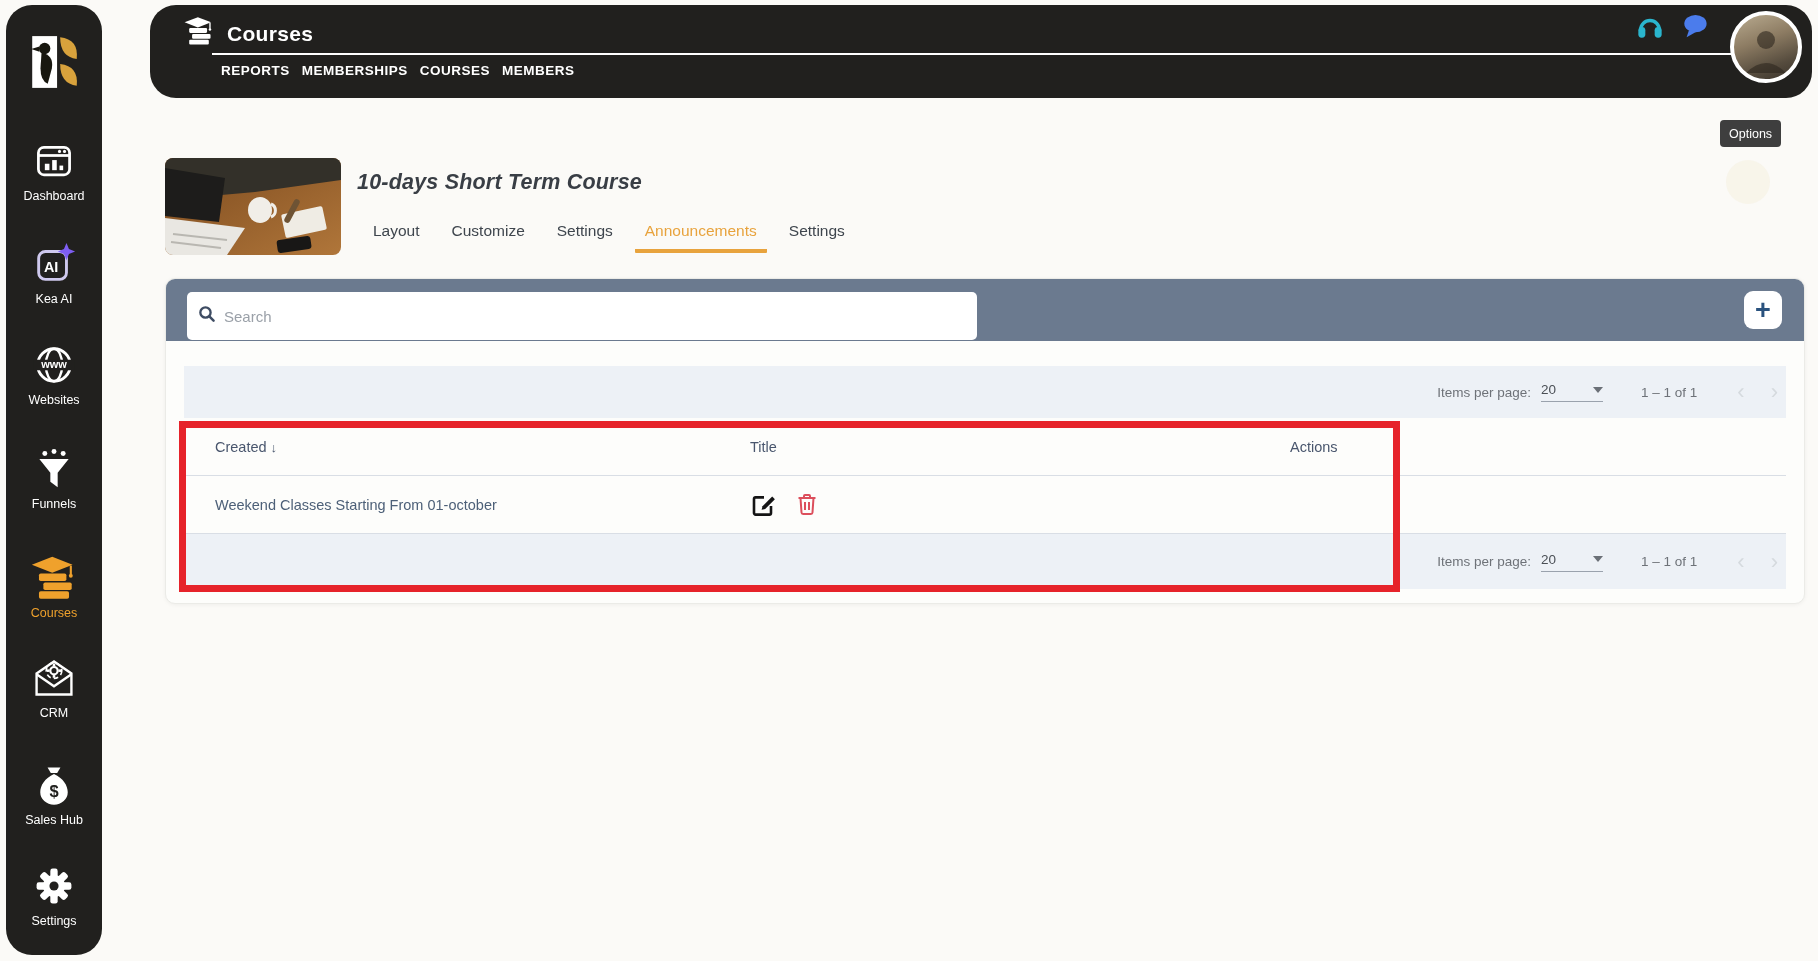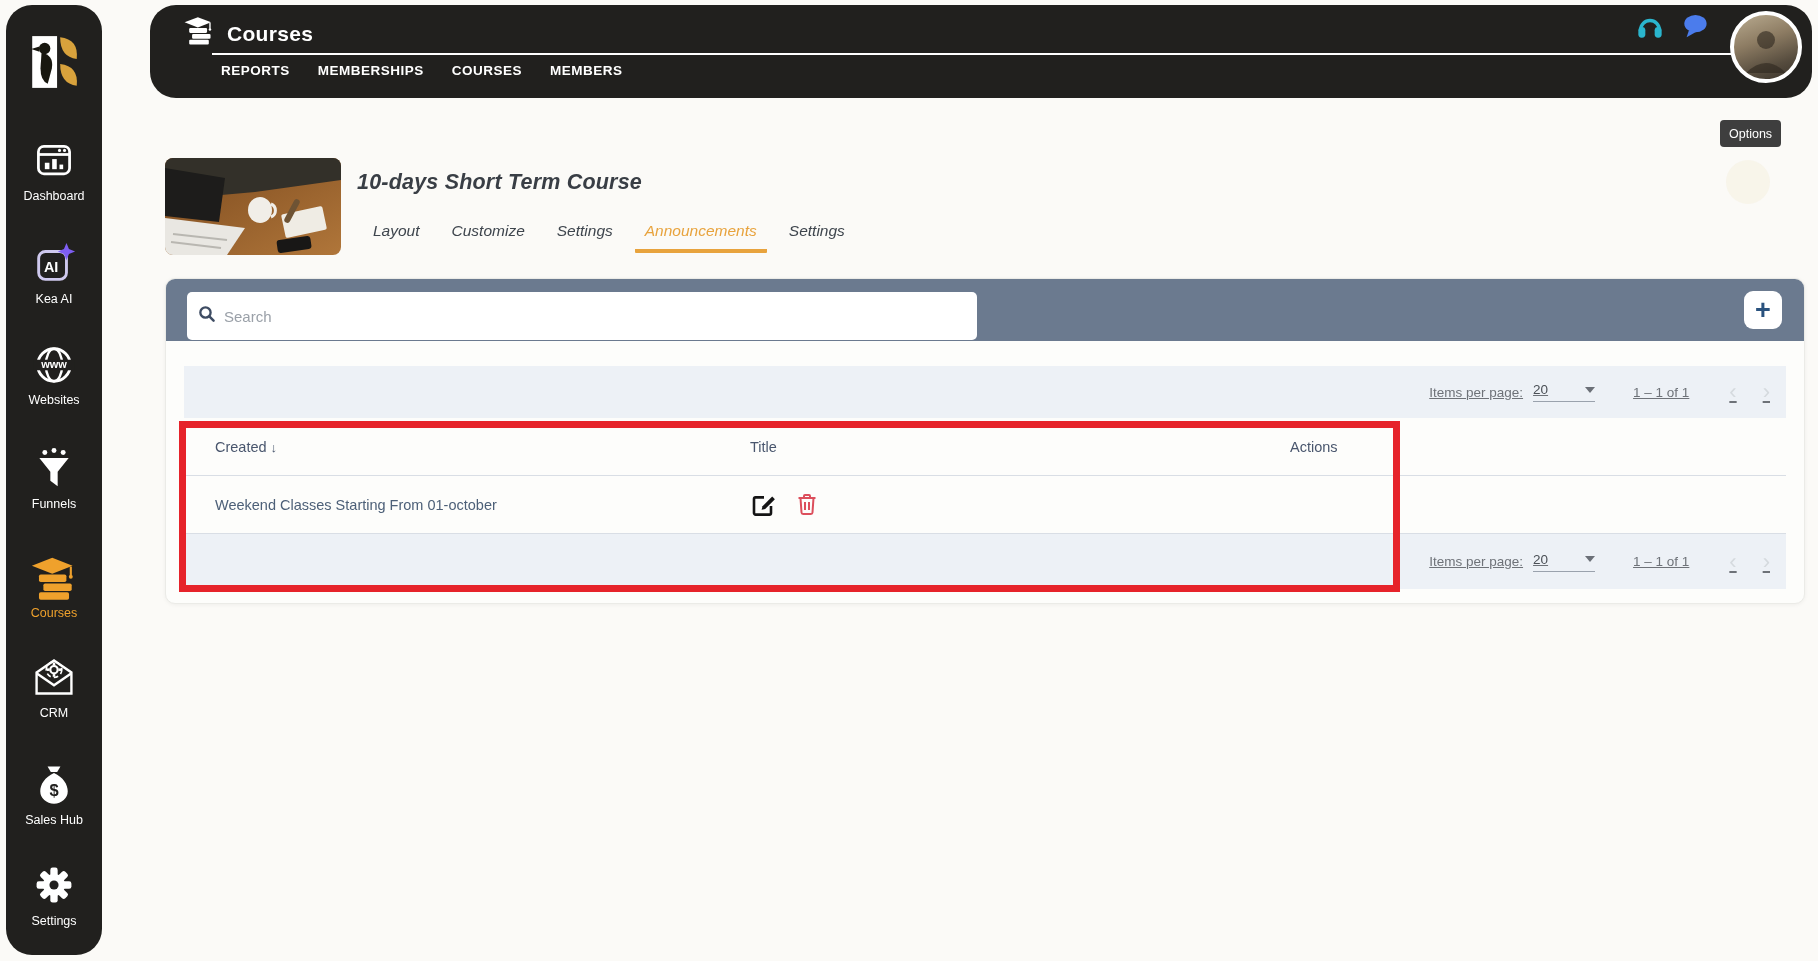--- a/index.html
+++ b/index.html
@@ -6,30 +6,30 @@
   html,body { background:#f3f1ee; }
   body { font-family:"Liberation Sans", sans-serif; }
   .screen { position:relative; width:1818px; height:961px; background:#fbfaf7; overflow:hidden; }
 
   
   .sidebar { position:absolute; left:6px; top:5px; width:96px; height:950px;
              background:#21201e; border-radius:26px; }
   .logo { position:absolute; left:20px; top:28px; width:58px; height:58px; }
   .side-item { position:absolute; left:0; width:96px; display:flex; flex-direction:column;
                align-items:center; gap:5px; color:#fff; font-size:12.5px; cursor:pointer; }
-  .side-item .ic { width:46px; height:46px; display:flex; align-items:flex-start; justify-content:center;text-decoration:underline; }
+  .side-item .ic { width:46px; height:46px; display:flex; align-items:center; justify-content:center;text-decoration:underline; }
   .side-item.active { color:#efa12c; }
 
   
   .topbar { position:absolute; left:150px; top:5px; width:1662px; height:93px;
             background:#21201e; border-radius:26px; color:#fff; }
   .tb-title { position:absolute; left:34px; top:11px; display:flex; align-items:center; gap:13px;
               font-size:21px; font-weight:700; letter-spacing:.3px; }
   .tb-divider { position:absolute; left:62px; top:48px; width:1528px; height:2px; background:#fff; }
-  .tb-nav { position:absolute; left:71px; top:58px; display:flex; gap:28px; }
+  .tb-nav { position:absolute; left:71px; top:58px; display:flex; gap:12px; }
   .tb-nav .nav-item { font-size:13.5px; font-weight:700; letter-spacing:.5px; cursor:pointer; }
   .tb-icons { position:absolute; left:1486px; top:8px; display:flex; gap:18px; align-items:center; }
   .tb-iconbtn { width:28px; height:28px; cursor:pointer; }
   .avatar { position:absolute; left:1580px; top:6px; width:72px; height:72px; border-radius:50%;
             border:4px solid #fff; overflow:hidden; cursor:pointer;
             background:linear-gradient(160deg,#b9ab90 0%,#8d7c63 40%,#564c3e 75%,#3a332b 100%); }
   .avatar svg { width:100%; height:100%; }
 
   
   .tooltip { position:absolute; left:1720px; top:120px; min-width:60px; height:27px; padding:0 9px;
@@ -37,40 +37,40 @@
              display:flex; align-items:center; justify-content:center; z-index:30; }
   .options-fab { position:absolute; left:1726px; top:160px; width:44px; height:44px;
                  border-radius:50%; background:#f7f3e7; opacity:.85; cursor:pointer; }
 
   
   .course-thumb { position:absolute; left:165px; top:158px; width:176px; height:97px;
                   border-radius:8px; overflow:hidden; }
   .course-title { position:absolute; left:357px; top:170px; font-size:21.5px; font-weight:700;
                   color:#393e45; letter-spacing:.2px;font-style:italic; }
   .course-tabs { position:absolute; left:373px; top:222px; display:flex; gap:32px; }
-  .tab { font-size:15.5px; color:#3e454d; padding-bottom:9px; cursor:pointer;font-style:italic; }
+  .tab { font-size:15.5px; color:#3e454d; padding-bottom:9px; cursor:pointer; }
   .tab.active { color:#e8a33d; padding-left:10px; padding-right:10px; margin-left:-10px;
                 margin-right:-10px; border-bottom:4px solid #e8a33d; border-radius:1px; }
 
   
   .card { position:absolute; left:165px; top:278px; width:1640px; height:326px;
           background:#fdfdfb; border:1px solid #ebebe7; border-radius:10px;
           box-shadow:0 1px 4px rgba(0,0,0,.05); }
   .toolbar { position:relative; height:62px; background:#6b7a8f; border-radius:9px 9px 0 0; }
   .search-box { position:absolute; left:21px; top:13px; width:790px; height:48px; background:#fff;
                 border-radius:5px; display:flex; align-items:center; padding:0 11px; gap:8px; }
   .search-box input { flex:1; border:none; outline:none; background:transparent; font-size:15px;
                       color:#333; font-family:"Liberation Sans",sans-serif; }
   .search-box input::placeholder { color:#9aa0a8; }
   .add-btn { position:absolute; right:22px; top:12px; width:38px; height:38px; background:#fff;
              border:none; border-radius:9px; color:#2a527e; font-size:27px; font-weight:600;
              line-height:34px; cursor:pointer; }
 
   .pagi { margin:0 18px; background:#edf1f6; display:flex; align-items:center;
-          justify-content:flex-end; padding-right:16px; color:#6e7278; font-size:13.5px;text-decoration:underline; }
+          justify-content:flex-end; padding-right:8px; color:#6e7278; font-size:13.5px; }
   .pagi.top { margin-top:25px; height:52px; }
   .pagi.bottom { height:55px; }
   .pagi .select { margin-left:10px; width:62px; display:flex; align-items:center;
                   justify-content:space-between; border-bottom:1px solid #9aa2ad;
                   padding-bottom:4px; color:#4a4f55; cursor:pointer; }
   .caret { width:0; height:0; border-left:5px solid transparent; border-right:5px solid transparent;
            border-top:6px solid #6b7077; }
   .pagi .range { margin-left:38px; color:#6e7278; }
   .pagi .chev { font-size:22px; line-height:20px; color:#d5dade; cursor:default; }
   .pagi .chev.prev { margin-left:40px; }

